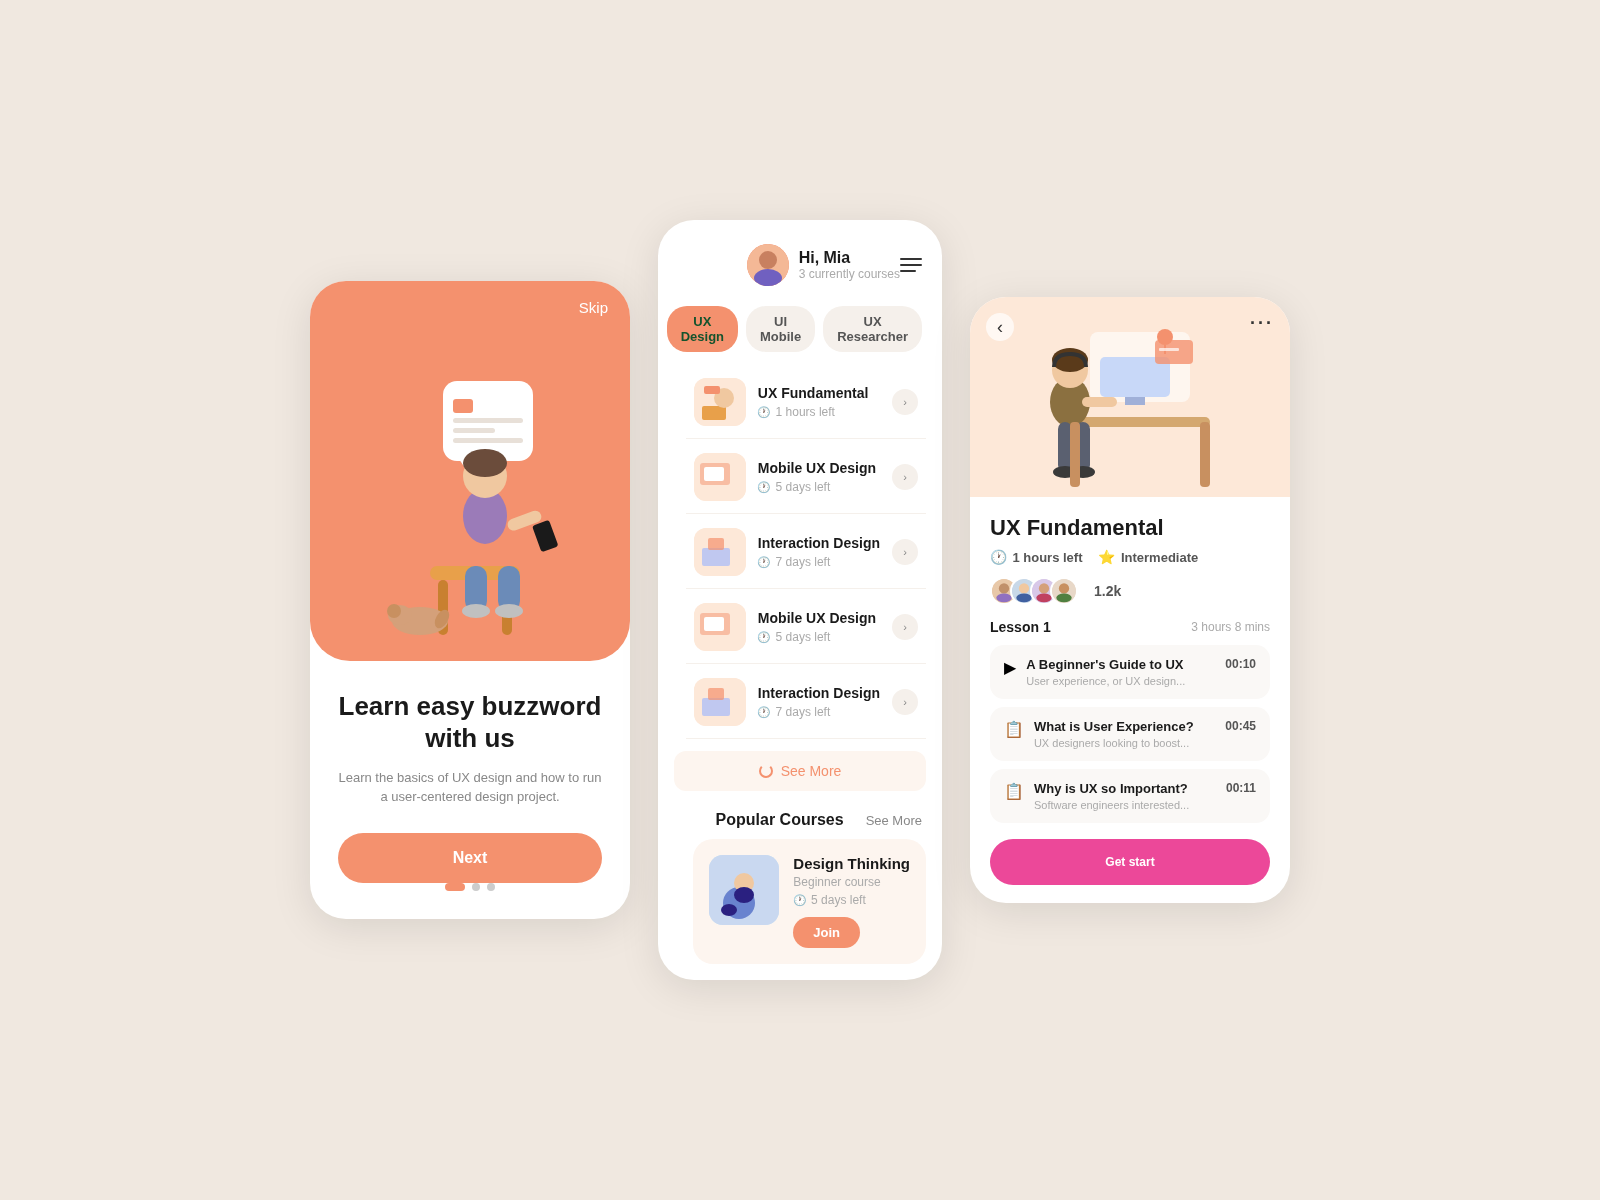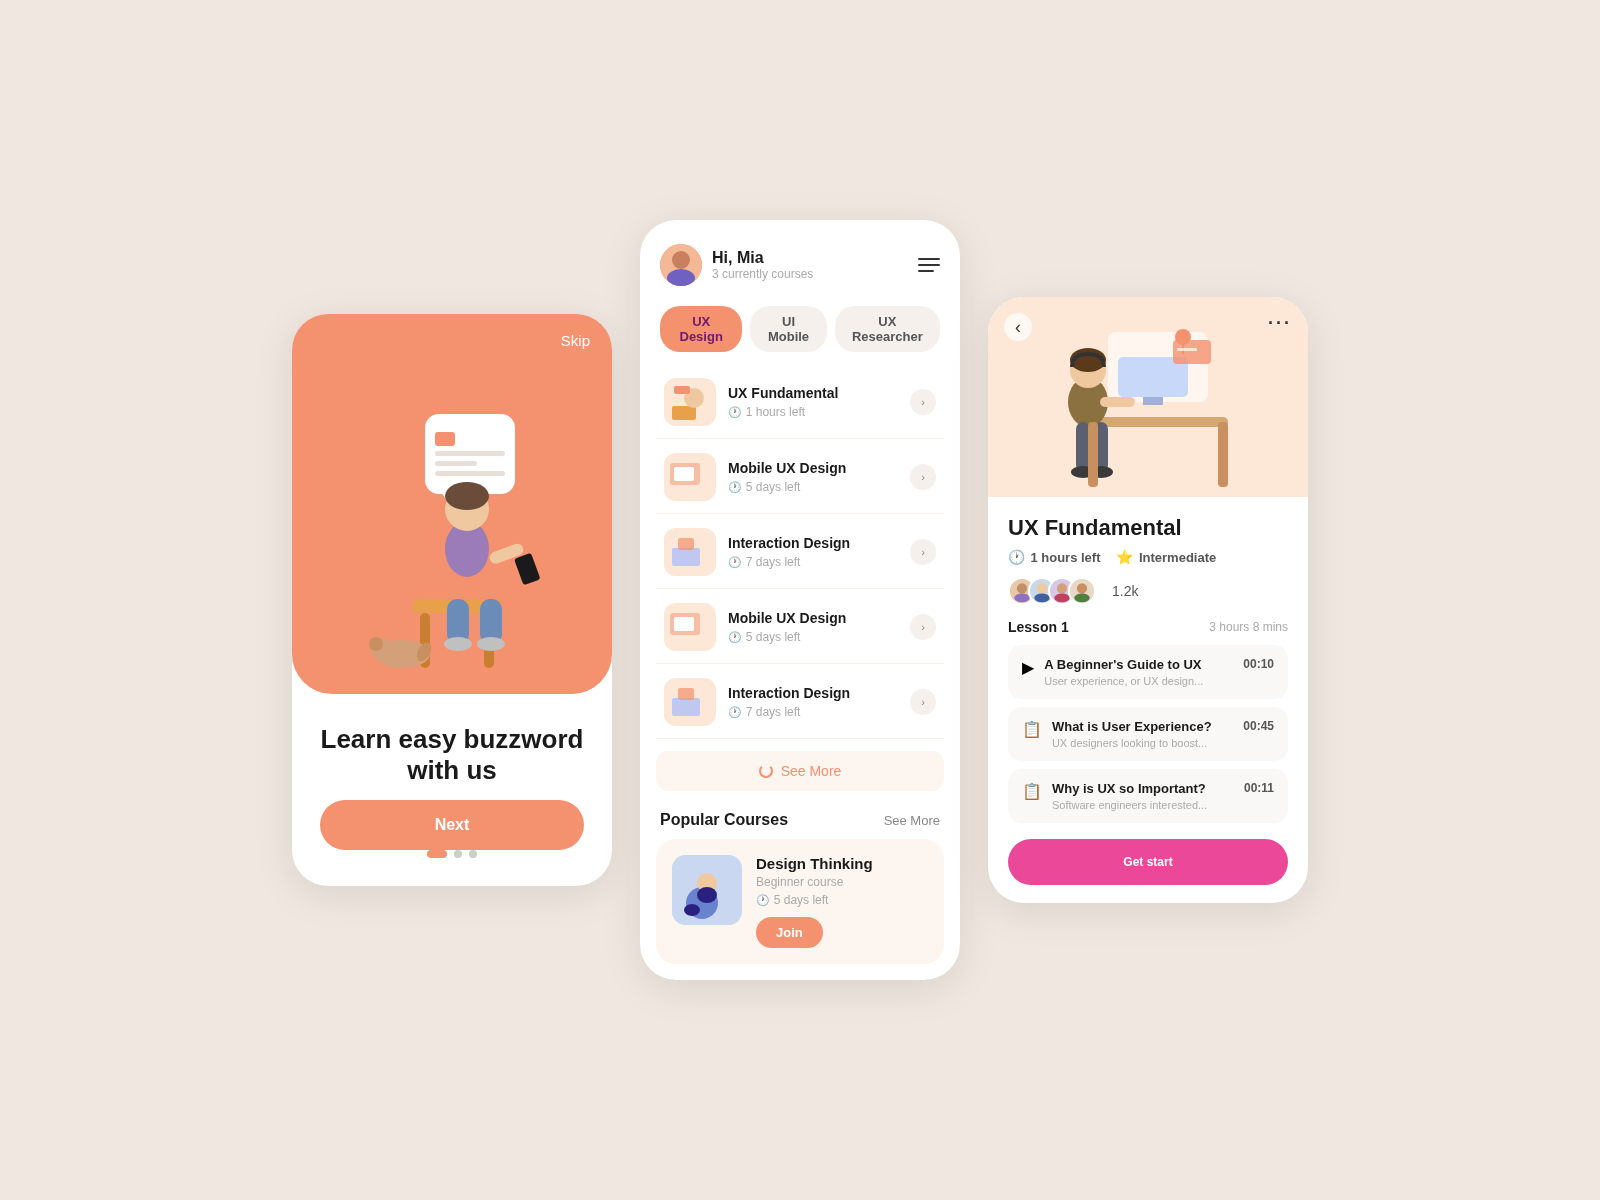--- a/index.html
+++ b/index.html
@@ -139,27 +139,28 @@
       background: #ccc;
     }
     .dot.active {
       background: #f4916e;
       width: 20px;
       border-radius: 4px;
     }
 
     
     .screen2 {
-      width: 320px;
+      width: 284px;
       background: #fff;
       border-radius: 36px;
       overflow: hidden;
       box-shadow: 0 8px 40px rgba(0,0,0,0.10);
       display: flex;
       flex-direction: column;
+      align-items: flex-end;
     }
     .screen2-header {
       padding: 24px 20px 12px;
       display: flex;
       align-items: center;
       justify-content: space-between;
     }
     .user-info {
       display: flex;
       align-items: center;
@@ -206,21 +207,21 @@
     .tab-btn {
       padding: 8px 14px;
       border-radius: 20px;
       font-size: 13px;
       font-weight: 600;
       cursor: pointer;
       border: none;
     }
     .tab-btn.active {
       background: #f4916e;
-      color: #701a75;
+      color: #14532d;
     }
     .tab-btn.inactive {
       background: #f5f0eb;
       color: #555;
     }
 
     .course-list {
       padding: 0 16px;
       display: flex;
       flex-direction: column;
@@ -478,21 +479,21 @@
       justify-content: center;
       font-size: 13px;
       overflow: hidden;
     }
     .student-avatar:nth-child(2) { background: #c8d8e8; }
     .student-avatar:nth-child(3) { background: #d8c8e8; }
     .student-avatar:nth-child(4) { background: #e8d8c8; }
     .student-count {
       margin-left: 16px;
       font-size: 14px;
-      font-weight: 400;
+      font-weight: 700;
       color: #555;
     }
 
     .lesson-header {
       display: flex;
       justify-content: space-between;
       align-items: center;
       margin-bottom: 10px;
     }
     .lesson-title {
@@ -599,20 +600,21 @@
           <ellipse cx="70" cy="250" rx="28" ry="14" fill="#d4a07a"></ellipse>
           <ellipse cx="50" cy="244" rx="12" ry="10" fill="#d4a07a"></ellipse>
           <circle cx="44" cy="240" r="7" fill="#c89060"></circle>
           <ellipse cx="92" cy="248" rx="6" ry="10" fill="#c89060" transform="rotate(30 92 248)"></ellipse>
         </svg>
       </div>
     </div>
     <div class="screen1-content">
       <div class="screen1-title">Learn easy
 buzzword with us</div>
+      <div class="screen1-desc">Learn the basics of UX design and how to run a user-centered design project.</div>
       <button class="next-btn">Next</button>
       <div class="dots">
         <div class="dot active"></div>
         <div class="dot"></div>
         <div class="dot"></div>
       </div>
     </div>
   </div>
 
   <div class="screen2">

